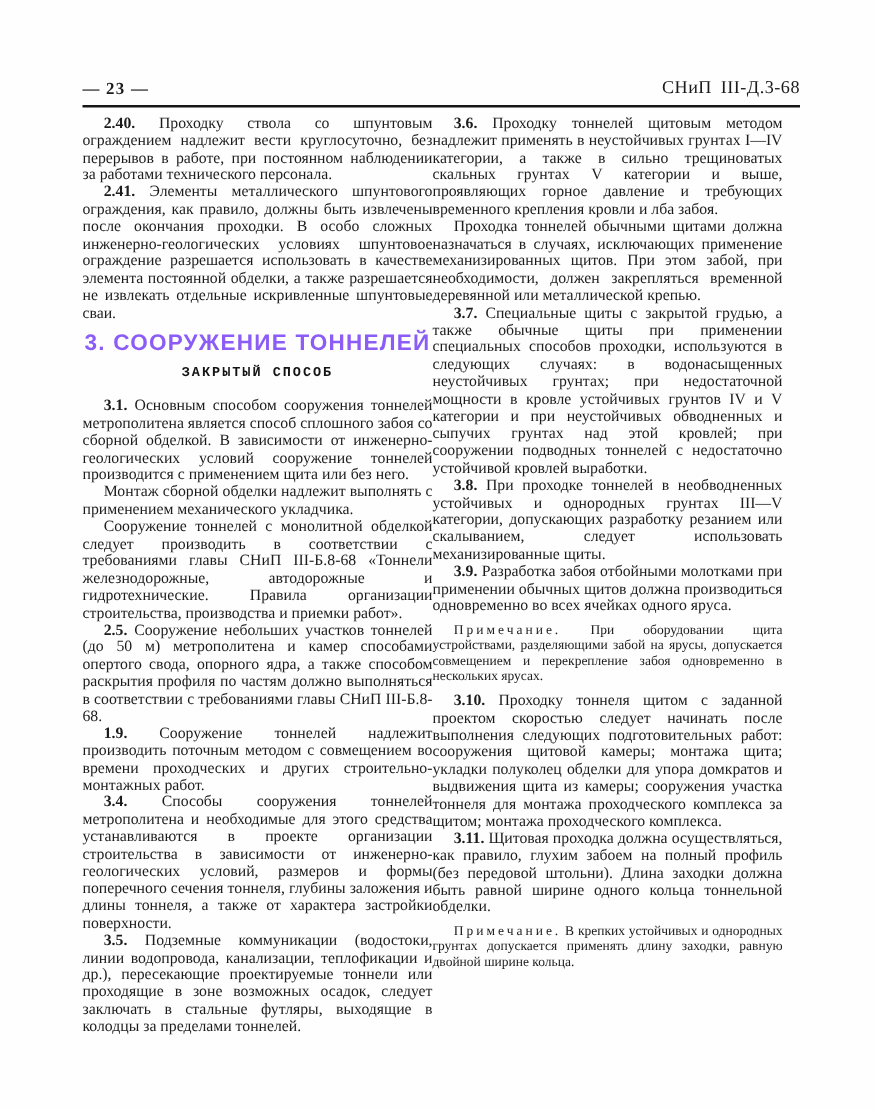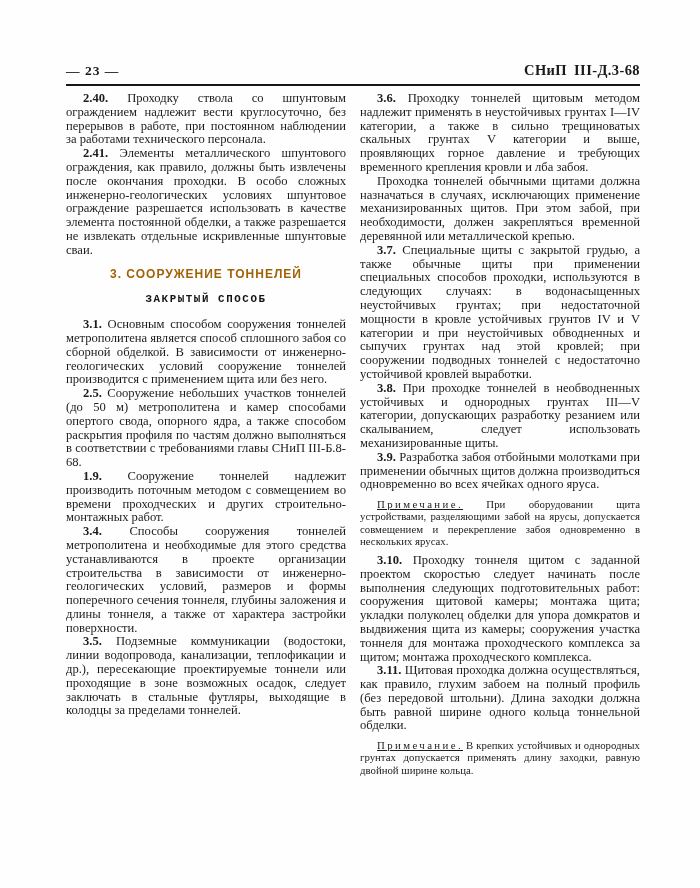--- a/index.html
+++ b/index.html
@@ -33,95 +33,95 @@
     top: 0;
     text-align: left;
     font-weight: 700;
     font-size: 13.5px;
     letter-spacing: 1px;
   }
   .doc-code {
     position: absolute;
     right: 0;
     top: -1px;
-    font-weight: 700;
+    font-weight: 400;
     font-size: 14.5px;
     letter-spacing: 0.4px;
     word-spacing: 3px;
   }
   .rule {
     border-top: 2.2px solid #161616;
     height: 0;
   }
   .columns {
     display: flex;
-    gap: 14px;
     margin-top: 6px;
   }
   .col {
     width: 280px;
     font-size: 12.6px;
     line-height: 13.8px;
     text-align: justify;
     color: #1c1c1c;
   }
   .col p {
     margin: 0;
     text-indent: 17px;
   }
   .para-num {
     font-weight: 700;
   }
   .heading1 {
     font-family: "Liberation Sans", "DejaVu Sans", sans-serif;
     font-weight: 700;
-    font-size: 12px;
+    font-size: 18px;
     letter-spacing: 1px;
     text-align: center;
     margin: 10px 0 0 0;
     text-indent: 0;
-    color: #a16207;
+    color: #8b5cf6;
   }
   .heading2 {
     font-family: Liberation Mono, monospace;
     font-weight: 700;
     font-size: 10.8px;
     letter-spacing: 1.6px;
     text-align: center;
     margin: 12px 0 11px 0;
     text-indent: 0;
     color: #141414;
   }
   .note {
     font-size: 10.8px;
     line-height: 12.2px;
     margin: 6px 0 7px 0 !important;
   }
   .note-label {
     letter-spacing: 2.4px;
-    text-decoration: underline;
   }
 </style>
 </head>
 <body>
 
 <div class="page">
   <div class="type-area">
     <div class="header-row">
       <span class="page-number">— 23 —</span>
       <span class="doc-code">СНиП III-Д.3-68</span>
     </div>
     <div class="rule"></div>
     <div class="columns">
       <div class="col" id="col-left">
           <p class="para"><span class="para-num">2.40.</span> <span>Проходку ствола со шпунтовым ограждением надлежит вести круглосуточно, без перерывов в работе, при постоянном наблюдении за работами технического персонала.</span></p>
           <p class="para"><span class="para-num">2.41.</span> <span>Элементы металлического шпунтового ограждения, как правило, должны быть извлечены после окончания проходки. В особо сложных инженерно-геологических условиях шпунтовое ограждение разрешается использовать в качестве элемента постоянной обделки, а также разрешается не извлекать отдельные искривленные шпунтовые сваи.</span></p>
           <div class="heading1">3. СООРУЖЕНИЕ ТОННЕЛЕЙ</div>
           <div class="heading2">ЗАКРЫТЫЙ СПОСОБ</div>
           <p class="para"><span class="para-num">3.1.</span> <span>Основным способом сооружения тоннелей метрополитена является способ сплошного забоя со сборной обделкой. В зависимости от инженерно-геологических условий сооружение тоннелей производится с применением щита или без него.</span></p>
+          <p class="para"><span>Монтаж сборной обделки надлежит выполнять с применением механического укладчика.</span></p>
+          <p class="para"><span>Сооружение тоннелей с монолитной обделкой следует производить в соответствии с требованиями главы СНиП III-Б.8-68 «Тоннели железнодорожные, автодорожные и гидротехнические. Правила организации строительства, производства и приемки работ».</span></p>
           <p class="para"><span class="para-num">2.5.</span> <span>Сооружение небольших участков тоннелей (до 50 м) метрополитена и камер способами опертого свода, опорного ядра, а также способом раскрытия профиля по частям должно выполняться в соответствии с требованиями главы СНиП III-Б.8-68.</span></p>
           <p class="para"><span class="para-num">1.9.</span> <span>Сооружение тоннелей надлежит производить поточным методом с совмещением во времени проходческих и других строительно-монтажных работ.</span></p>
           <p class="para"><span class="para-num">3.4.</span> <span>Способы сооружения тоннелей метрополитена и необходимые для этого средства устанавливаются в проекте организации строительства в зависимости от инженерно-геологических условий, размеров и формы поперечного сечения тоннеля, глубины заложения и длины тоннеля, а также от характера застройки поверхности.</span></p>
           <p class="para"><span class="para-num">3.5.</span> <span>Подземные коммуникации (водостоки, линии водопровода, канализации, теплофикации и др.), пересекающие проектируемые тоннели или проходящие в зоне возможных осадок, следует заключать в стальные футляры, выходящие в колодцы за пределами тоннелей.</span></p>
         </div>
       <div class="col" id="col-right">
           <p class="para"><span class="para-num">3.6.</span> <span>Проходку тоннелей щитовым методом надлежит применять в неустойчивых грунтах I—IV категории, а также в сильно трещиноватых скальных грунтах V категории и выше, проявляющих горное давление и требующих временного крепления кровли и лба забоя.</span></p>
           <p class="para"><span>Проходка тоннелей обычными щитами должна назначаться в случаях, исключающих применение механизированных щитов. При этом забой, при необходимости, должен закрепляться временной деревянной или металлической крепью.</span></p>
           <p class="para"><span class="para-num">3.7.</span> <span>Специальные щиты с закрытой грудью, а также обычные щиты при применении специальных способов проходки, используются в следующих случаях: в водонасыщенных неустойчивых грунтах; при недостаточной мощности в кровле устойчивых грунтов IV и V категории и при неустойчивых обводненных и сыпучих грунтах над этой кровлей; при сооружении подводных тоннелей с недостаточно устойчивой кровлей выработки.</span></p>
           <p class="para"><span class="para-num">3.8.</span> <span>При проходке тоннелей в необводненных устойчивых и однородных грунтах III—V категории, допускающих разработку резанием или скалыванием, следует использовать механизированные щиты.</span></p>

